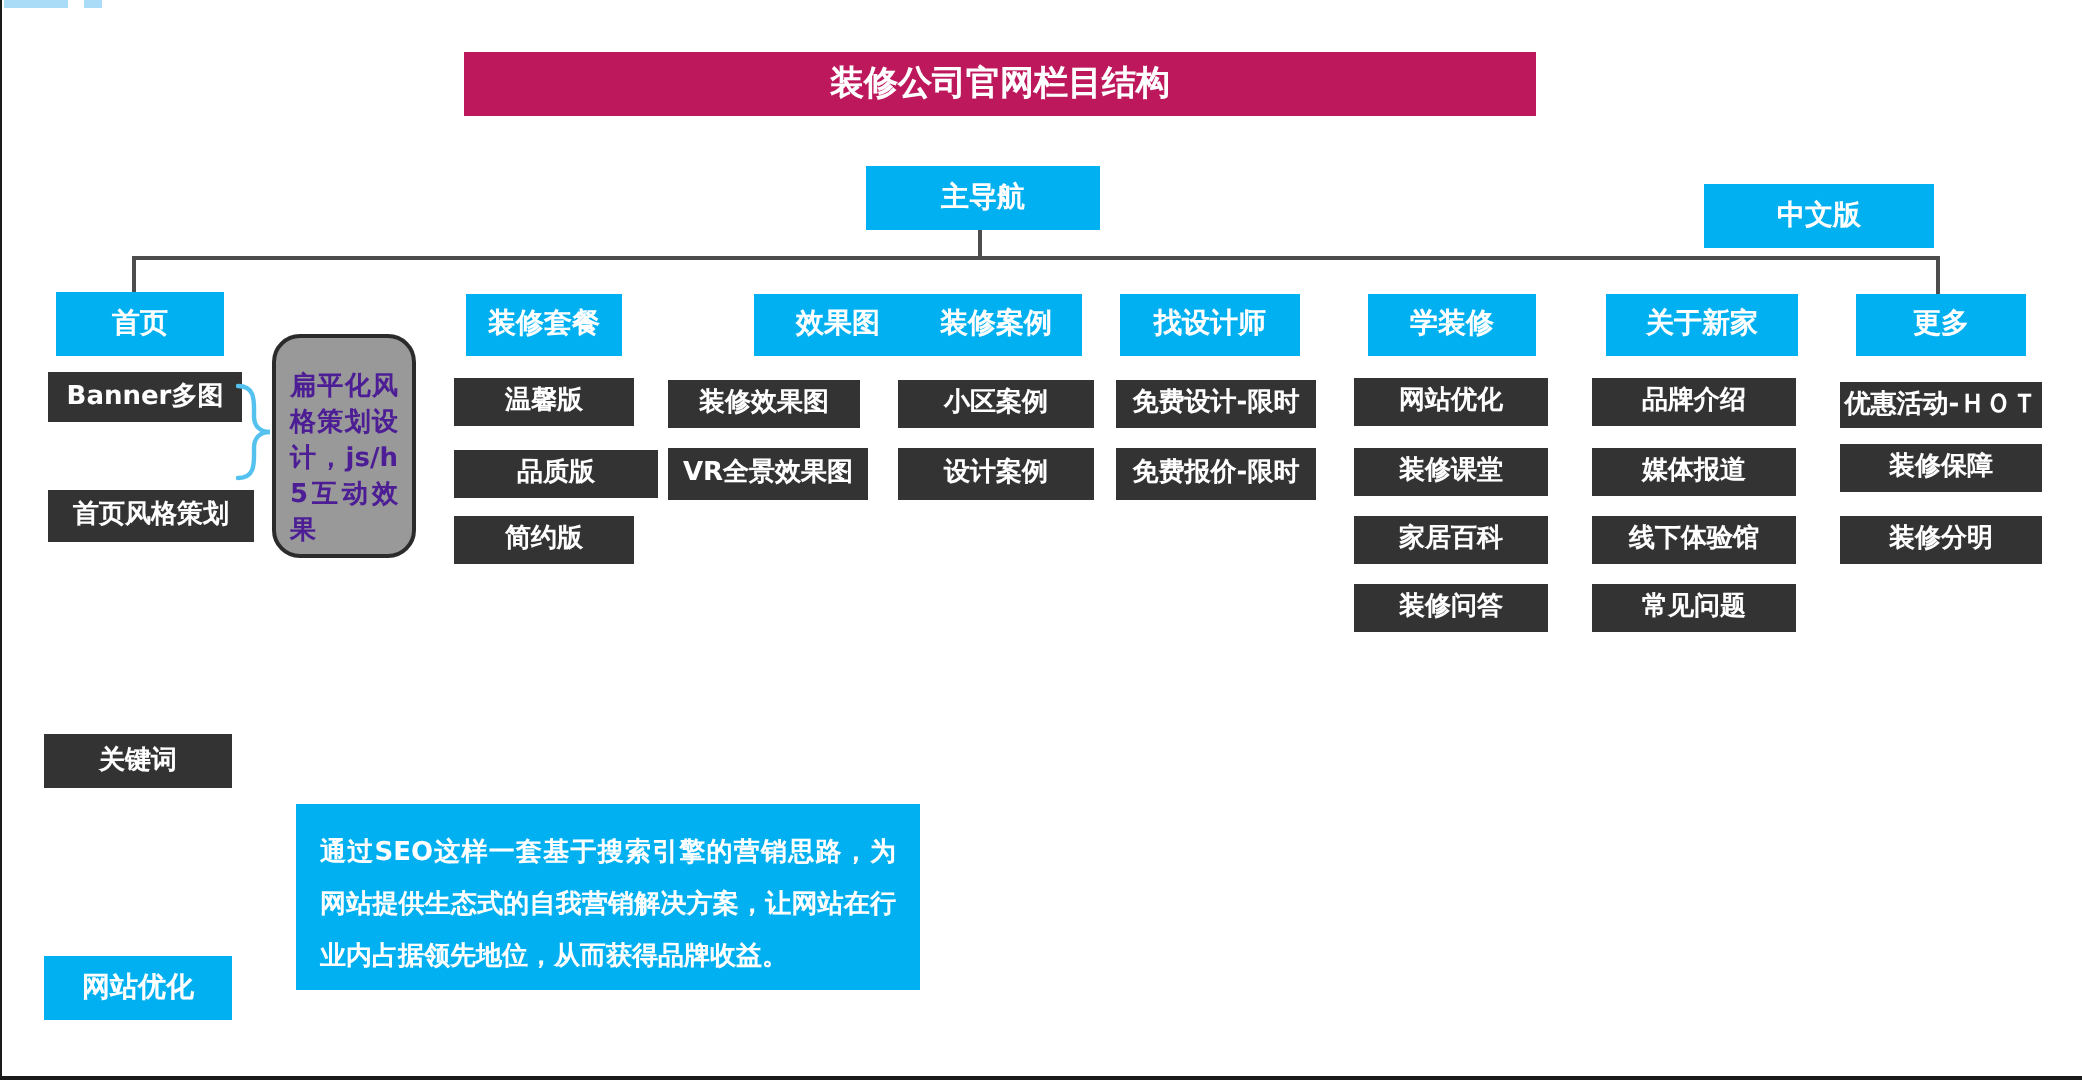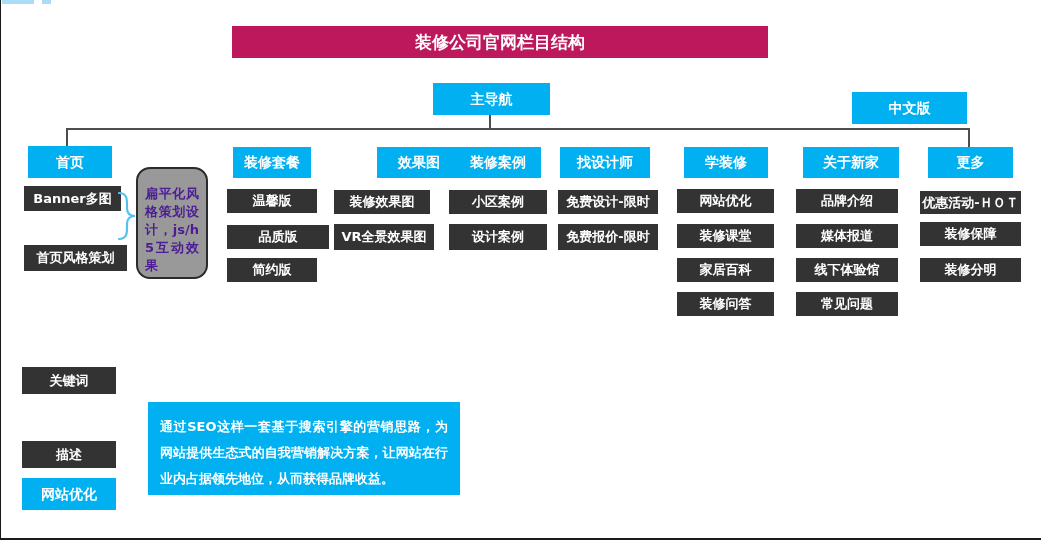--- a/index.html
+++ b/index.html
@@ -97,18 +97,17 @@
   <div class="darkbox" style="left:796px;top:189px;width:102px;">品牌介绍</div>
   <div class="darkbox" style="left:796px;top:258px;width:102px;">线下体验馆</div>
   <div class="darkbox" style="left:796px;top:292px;width:102px;">常见问题</div>
 
   <div class="cyanbox hdr" style="left:928px;top:147px;width:85px;">更多</div>
   <div class="darkbox" style="left:920px;top:191px;width:101px;height:23px;line-height:23px;">优惠活动-ＨＯＴ</div>
   <div class="darkbox" style="left:920px;top:222px;width:101px;">装修保障</div>
   <div class="darkbox" style="left:920px;top:258px;width:101px;">装修分明</div>
 
   <div class="darkbox kwbox" style="left:22px;top:367px;">关键词</div>
-  <div class="darkbox kwbox" style="left:22px;top:441px;">描述</div>
   <div class="cyanbox" style="left:22px;top:478px;width:94px;height:32px;line-height:32px;">网站优化</div>
 
   <div class="seobox">通过SEO这样一套基于搜索引擎的营销思路，为网站提供生态式的自我营销解决方案，让网站在行业内占据领先地位，从而获得品牌收益。</div>
 
 </div>
 
 </body></html>

